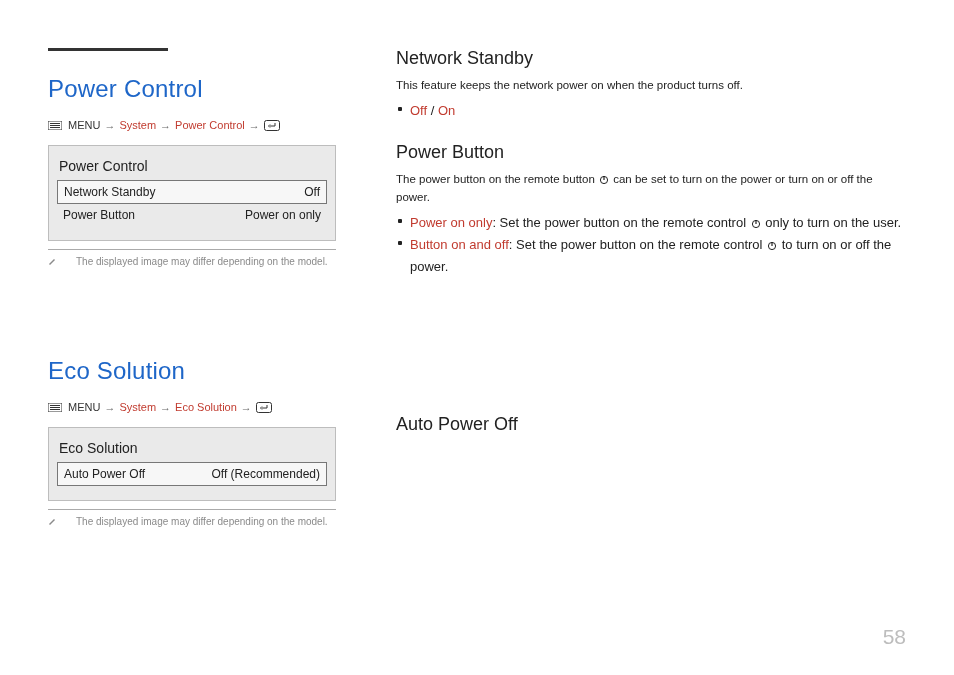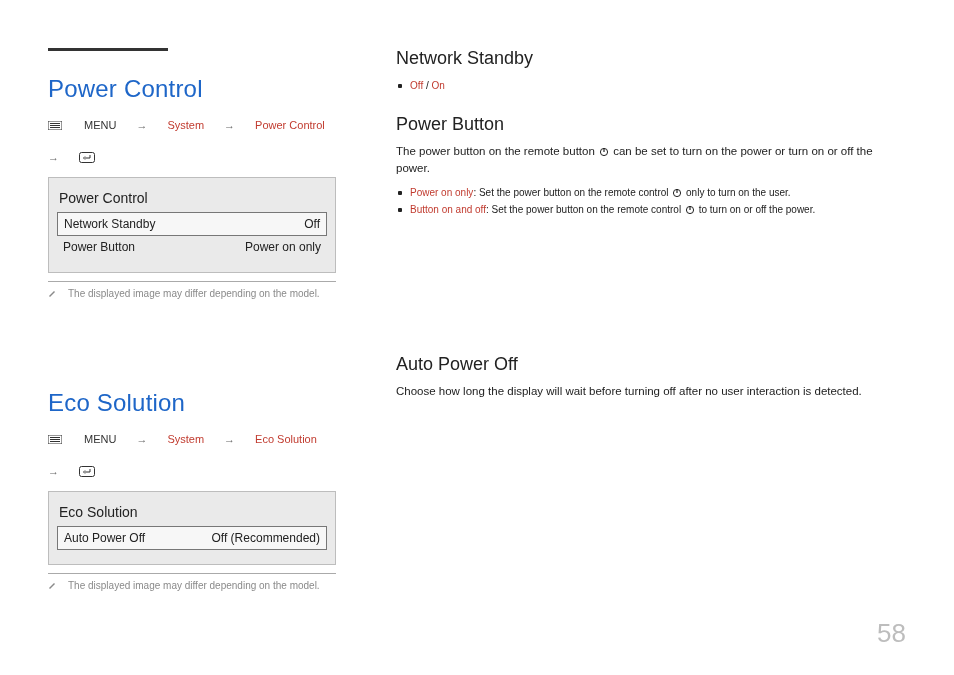--- a/index.html
+++ b/index.html
@@ -41,21 +41,21 @@
   }
   .h2.tight-top { margin-top: 0; }
   .h2.gap-top { margin-top: 20px; }
 
   .breadcrumb {
     font-size: 11px;
     color: #333;
     display: flex;
     align-items: center;
     flex-wrap: wrap;
-    gap: 20px;
+    gap: 4px;
     margin-bottom: 14px;
   }
   .breadcrumb .menu-icon {
     display: inline-flex;
     margin-right: 2px;
   }
   .breadcrumb .arrow { color: #666; }
   .bc-accent { color: #c13b2f; }
   .enter-icon { display: inline-flex; vertical-align: middle; }
 
@@ -86,37 +86,37 @@
     border: none;
     border-top: 1px solid #aaa;
     margin: 6px 0 6px 0;
     width: 100%;
   }
   .note {
     font-size: 10px;
     color: #8a8a8a;
     display: flex;
     align-items: flex-start;
-    gap: 12px;
+    gap: 20px;
   }
   .note .pen-icon { display:inline-flex; margin-top:1px;}
 
   .desc {
     font-size: 11.5px;
     color: #222;
     line-height: 1.5;
     margin-bottom: 6px;
   }
   ul.opts {
     list-style: none;
     padding-left: 14px;
     margin-bottom: 4px;
   }
   ul.opts li {
-    font-size: 10px;
+    font-size: 13px;
     line-height: 1.7;
     position: relative;
   }
   ul.opts li::before {
     content: "";
     position: absolute;
     left: -12px;
     top: 7px;
     width: 4px;
     height: 4px;
@@ -125,21 +125,21 @@
   }
   .accent { color: #c13b2f; }
   .power-inline { display: inline-flex; vertical-align: -2px; margin: 0 1px;}
 
   .section-gap { height: 90px; }
 
   .page-num {
     position: absolute;
     right: 48px;
     bottom: 26px;
-    font-size: 26px;
+    font-size: 21px;
     color: #bdbdbd;
     font-weight: 300;
   }
 </style>
 </head>
 <body>
 
 <div class="columns">
 
   <div class="col-left">
@@ -239,20 +239,21 @@
         </span>
         <span>The displayed image may differ depending on the model.</span>
       </div>
     </div>
   </div>
 
   <div class="col-right">
 
     <div>
       <div class="h2 tight-top">Network Standby</div>
+      <div class="desc">This feature keeps the network power on when the product turns off.</div>
       <ul class="opts">
         <li>
           <span class="accent">Off</span><span> / </span><span class="accent">On</span>
         </li>
       </ul>
     </div>
 
     <div>
       <div class="h2 gap-top">Power Button</div>
       <div class="desc">
@@ -280,19 +281,18 @@
               </svg>
             </span><span> to turn on or off the power.</span>
         </li>
       </ul>
     </div>
 
     <div style="height:132px"></div>
 
     <div>
       <div class="h2">Auto Power Off</div>
-      <div class="desc">Choose how long the display will wait before turning off after no user interaction is detected.</div>
     </div>
 
   </div>
 </div>
 
 <div class="page-num">58</div>
 
 </body></html>

